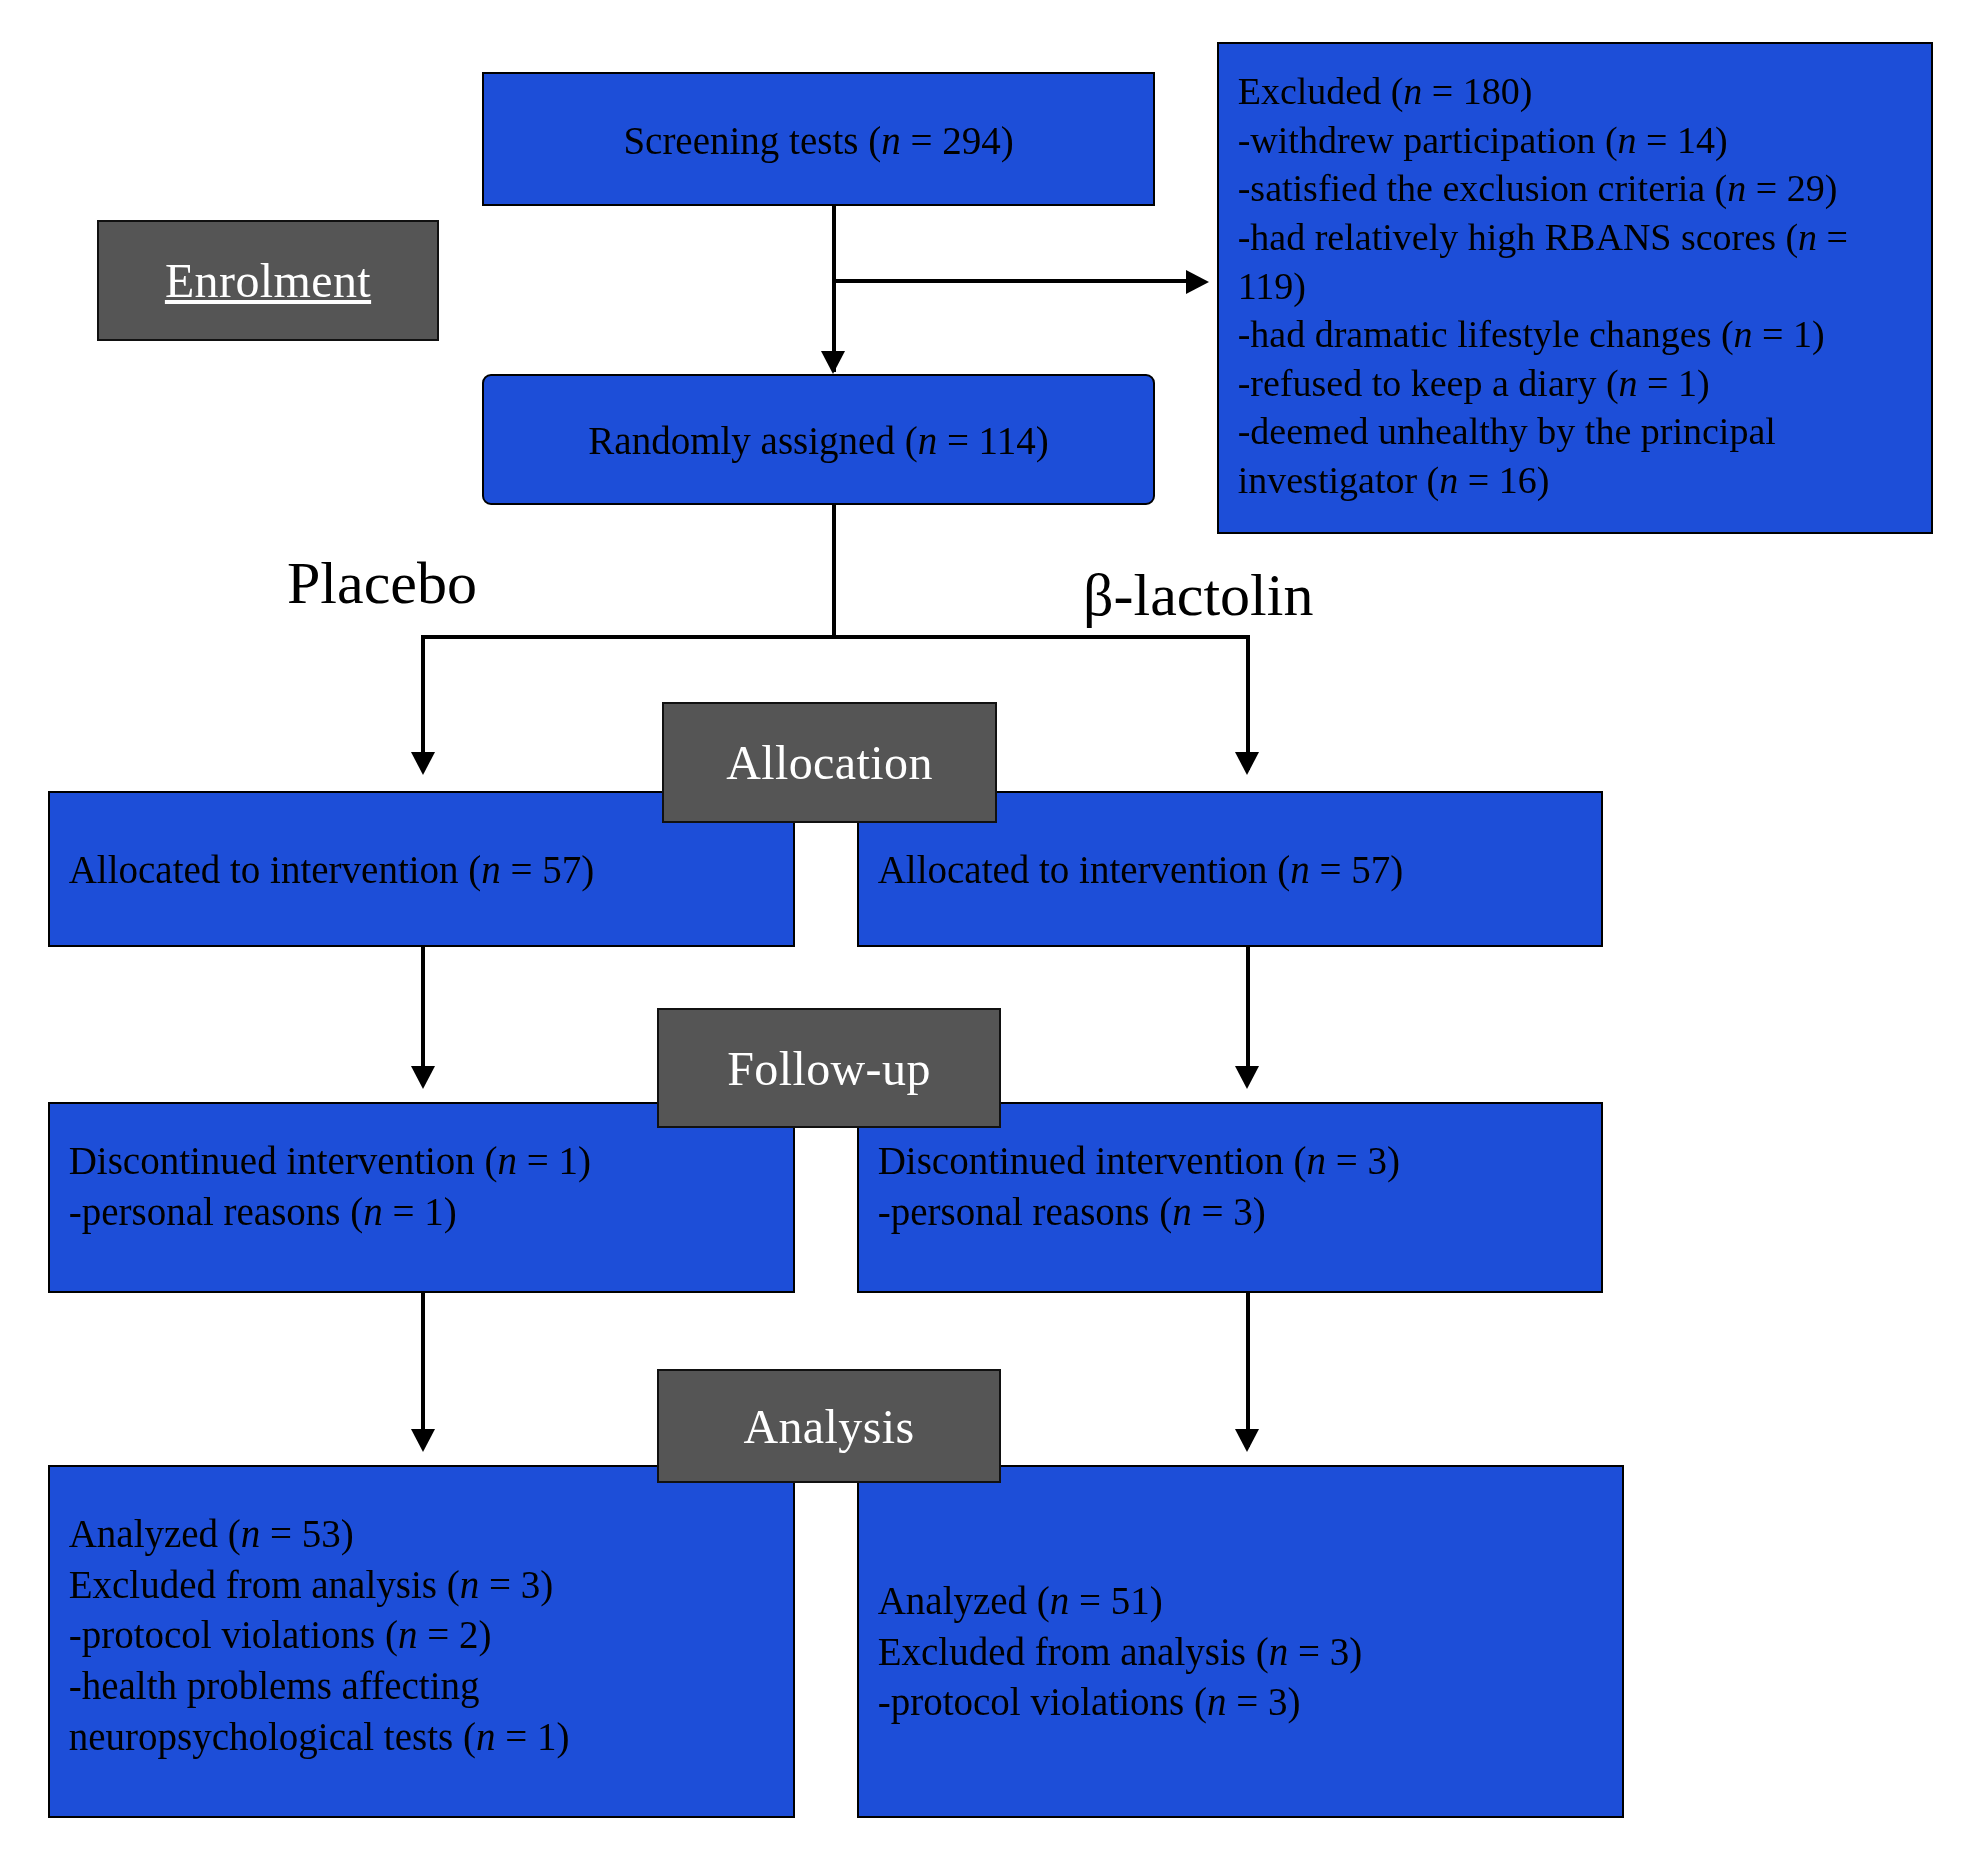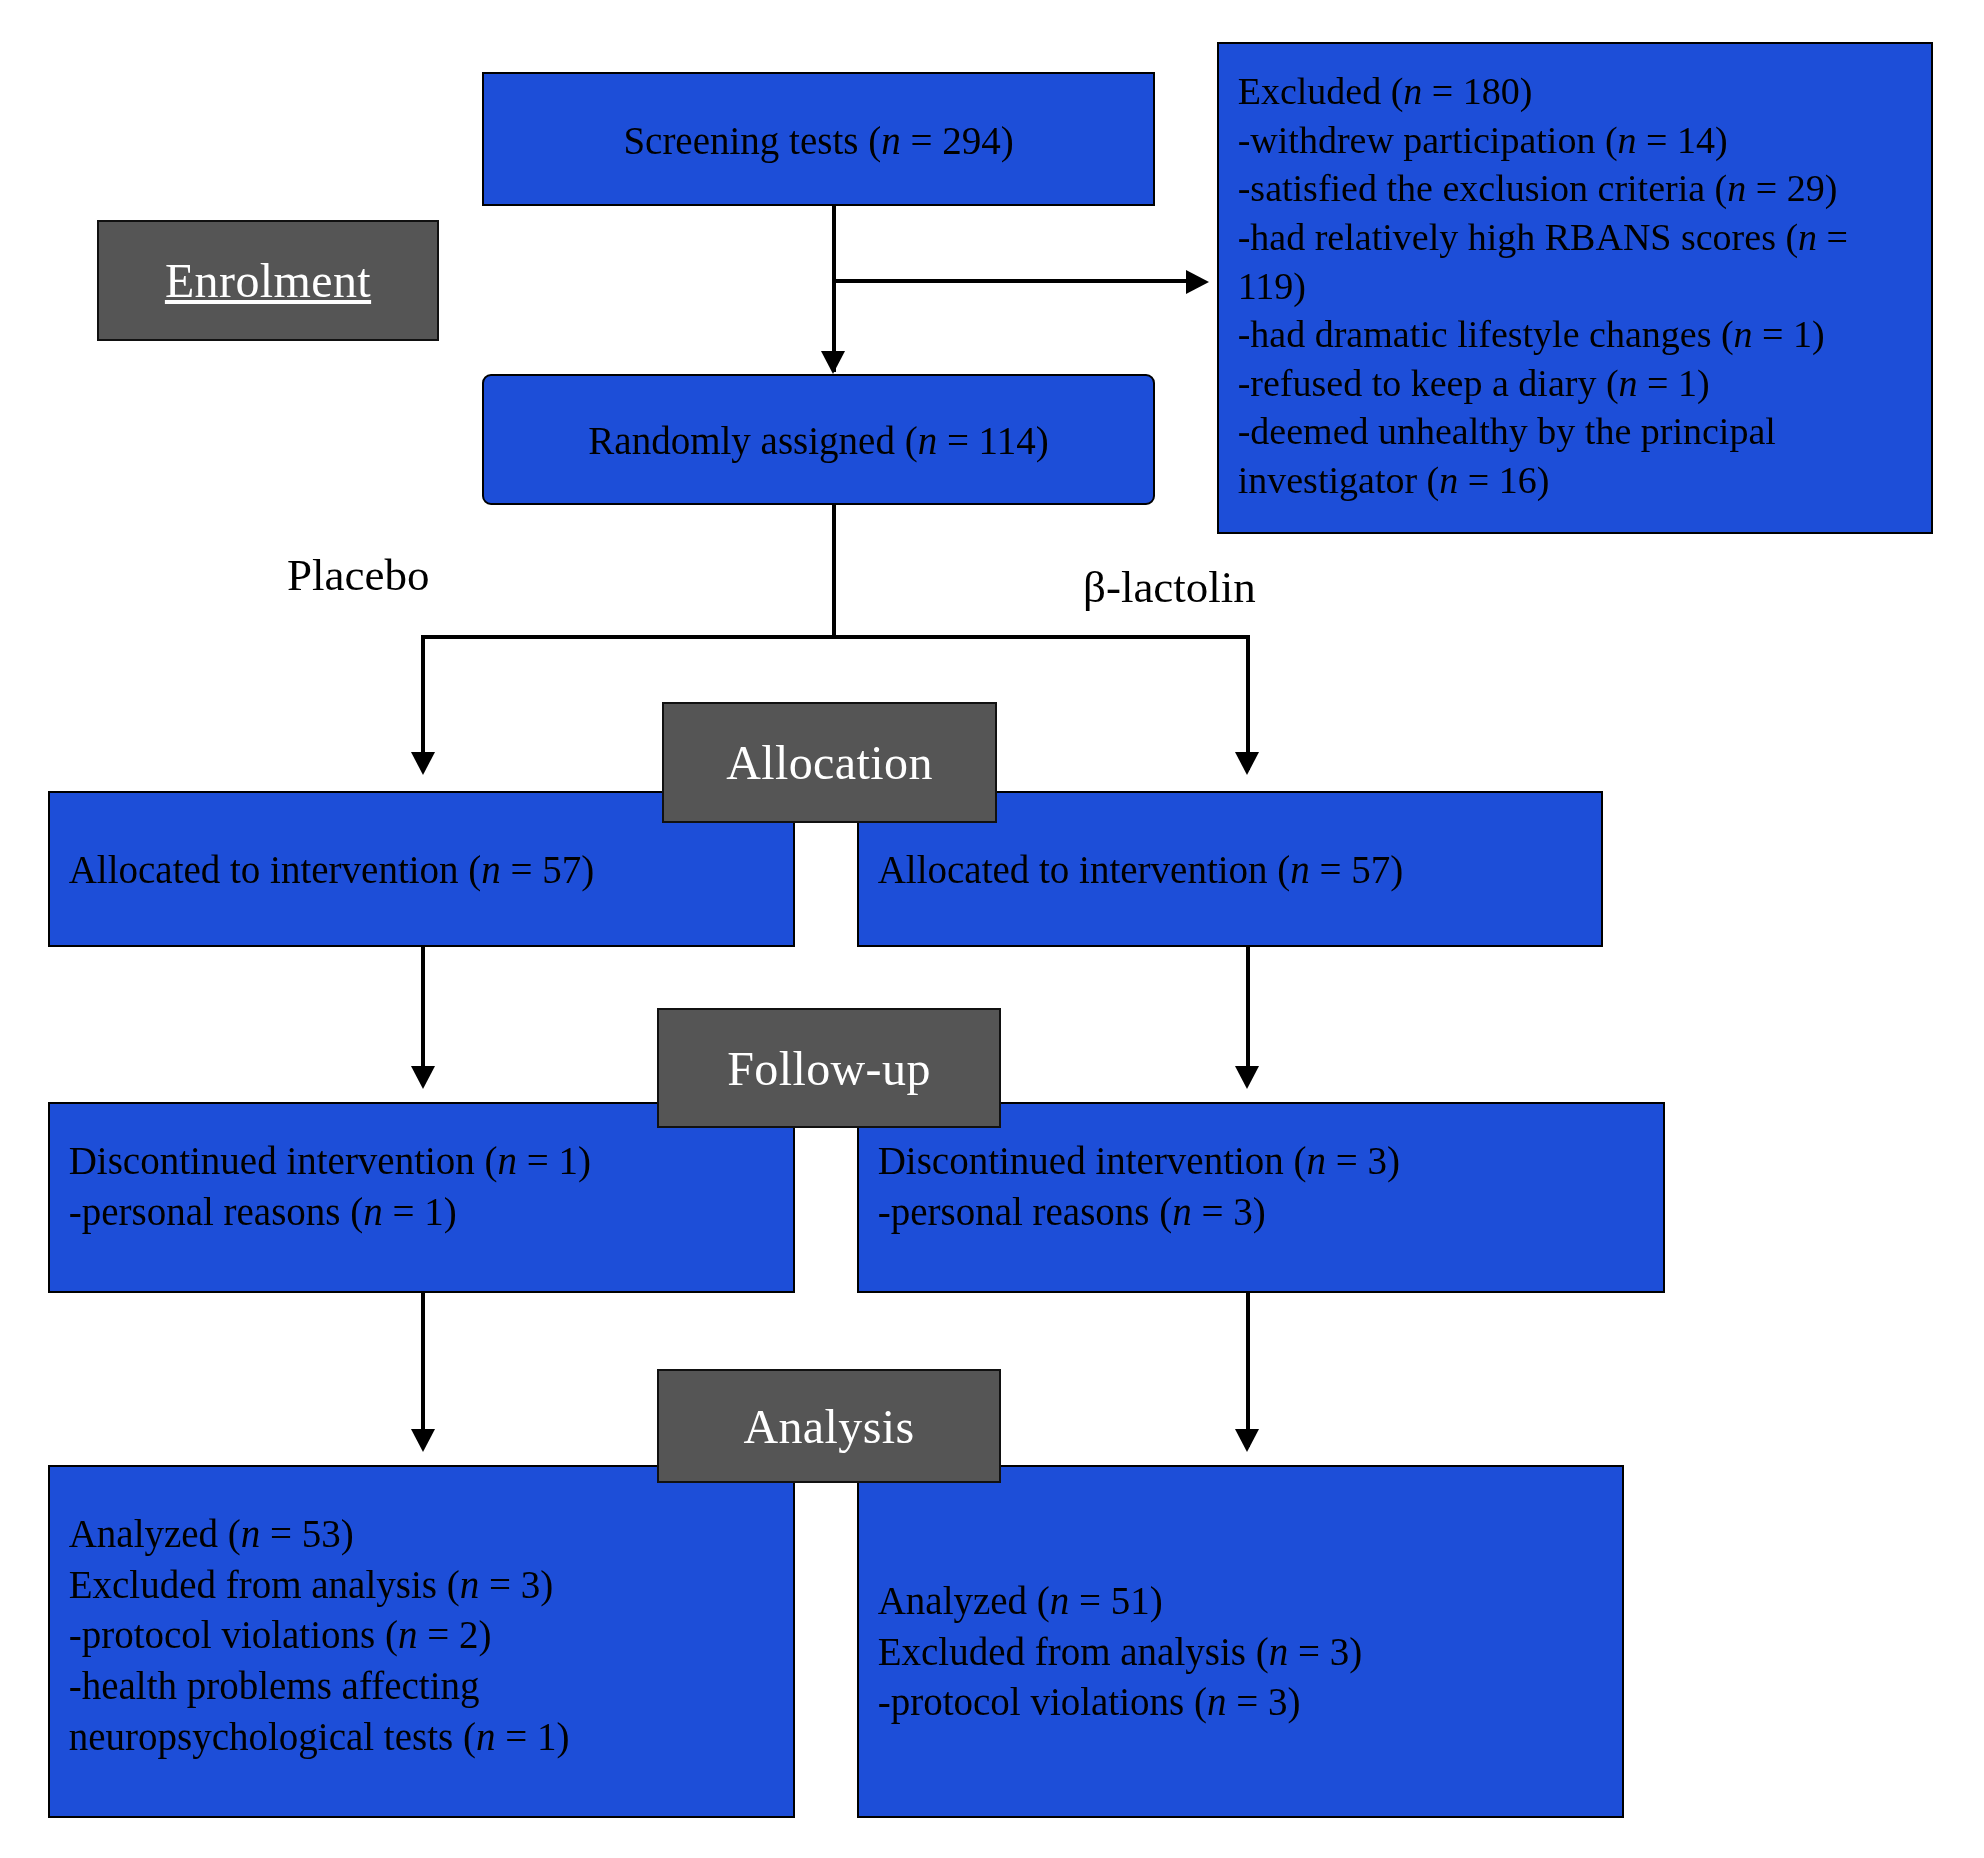--- a/index.html
+++ b/index.html
@@ -7,21 +7,21 @@
   #canvas{position:relative;width:1985px;height:1859px;background:#ffffff;overflow:hidden;}
 
   .box{position:absolute;background:#1d4ed8;border:2.9px solid #000000;box-sizing:border-box;}
   .box .txt{position:absolute;left:18.7px;right:13px;font-size:39px;line-height:1.30;color:#000;}
   .box.center .txt{left:0;right:0;text-align:center;}
 
   .phase{position:absolute;background:#555555;border:2.9px solid #111111;box-sizing:border-box;
          display:flex;align-items:center;justify-content:center;color:#ffffff;
          font-size:48px;letter-spacing:0.4px;z-index:20;}
 
-  .sidelabel{position:absolute;font-size:45px;color:#000;white-space:nowrap;}
+  .sidelabel{position:absolute;font-size:60px;color:#000;white-space:nowrap;}
 
   .vline{position:absolute;background:#000;width:3.6px;}
   .hline{position:absolute;background:#000;height:3.6px;}
   .arrowdown{position:absolute;width:0;height:0;border-left:12.2px solid transparent;
              border-right:12.2px solid transparent;border-top:23px solid #000;}
   .arrowright{position:absolute;width:0;height:0;border-top:12.2px solid transparent;
               border-bottom:12.2px solid transparent;border-left:23px solid #000;}
 
   em.n{font-style:italic;}
   .ln{display:block;}
@@ -90,21 +90,21 @@
   <div class="phase" style="left:657px;top:1008px;width:344px;height:120px;">
     <span>Follow-up</span>
   </div>
 
   <div class="box" style="left:48px;top:1102px;width:747px;height:191px;">
     <div class="txt" style="top:32px;">
       <span class="ln">Discontinued intervention (<em class="n">n</em> = 1)</span>
       <span class="ln">-personal reasons (<em class="n">n</em> = 1)</span>
     </div>
   </div>
-  <div class="box" style="left:857px;top:1102px;width:808px;height:191px;">
+  <div class="box" style="left:857px;top:1102px;width:746px;height:191px;">
     <div class="txt" style="top:32px;">
       <span class="ln">Discontinued intervention (<em class="n">n</em> = 3)</span>
       <span class="ln">-personal reasons (<em class="n">n</em> = 3)</span>
     </div>
   </div>
 
   <div class="vline" style="left:421px;top:1292px;height:155px;"></div>
   <div class="arrowdown" style="left:411px;top:1429px;"></div>
   <div class="vline" style="left:1246px;top:1292px;height:155px;"></div>
   <div class="arrowdown" style="left:1235px;top:1429px;"></div>

